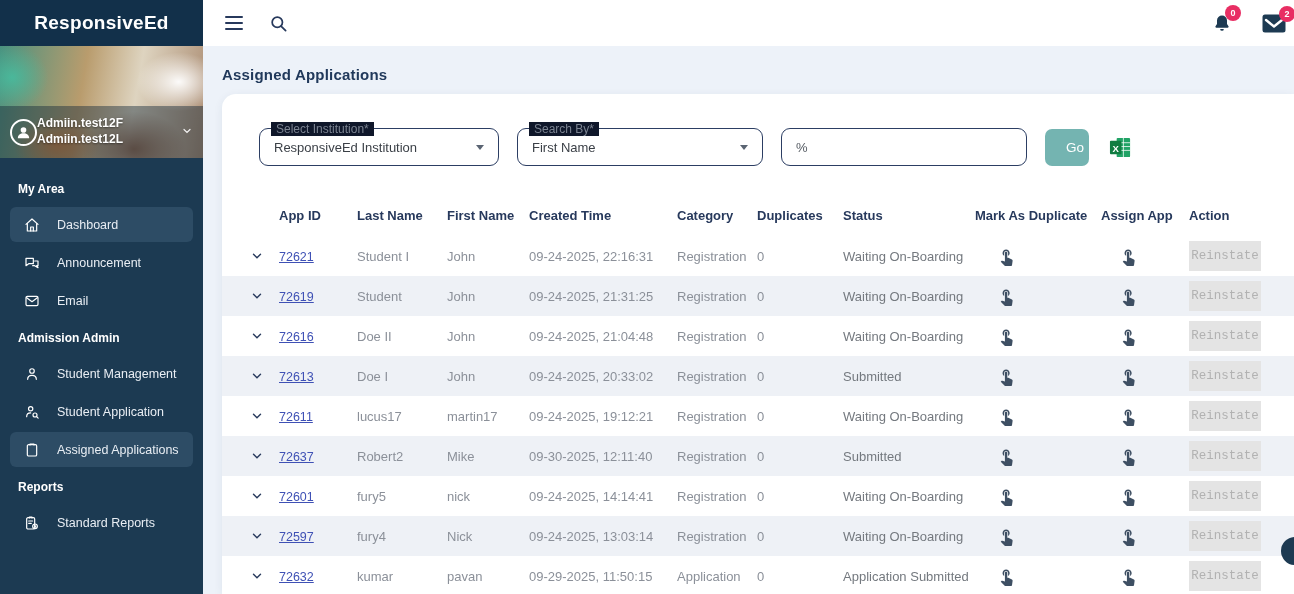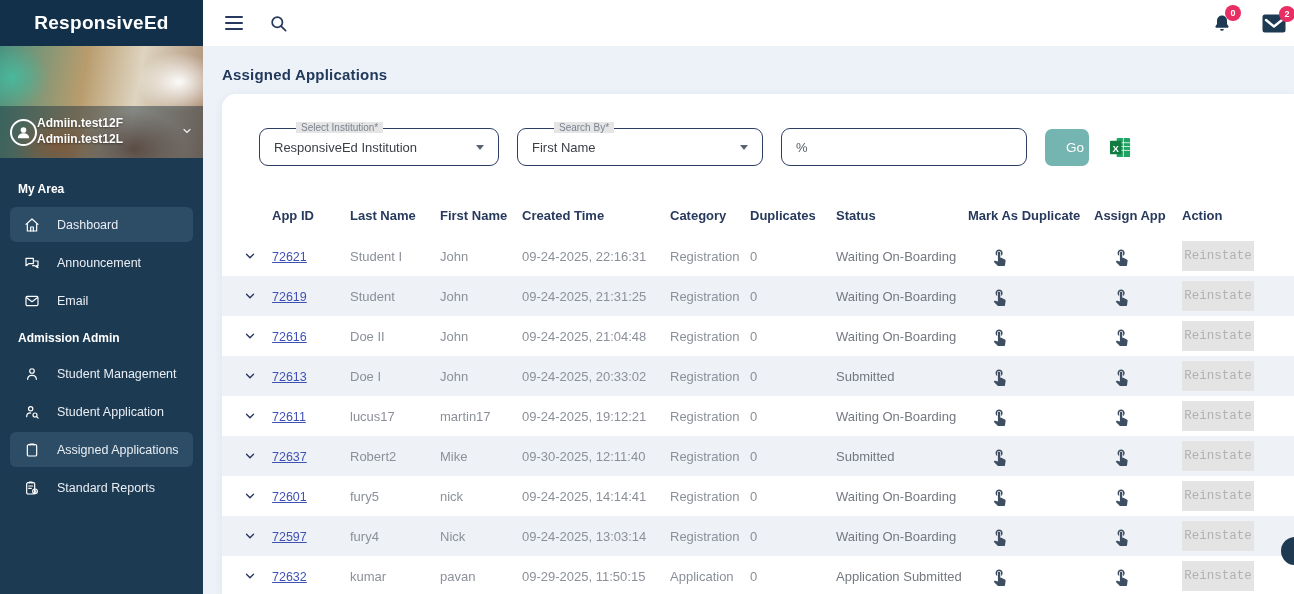--- a/index.html
+++ b/index.html
@@ -48,34 +48,34 @@
   
   .content { position:absolute; left:203px; top:46px; right:0; bottom:0; background:#edf2f9; }
   .page-title { padding:20px 0 0 19px; font-size:15px; font-weight:bold; color:#21395b; letter-spacing:.2px; }
   .card { position:absolute; left:19px; top:48px; right:0; bottom:0; background:#fff;
           border-radius:14px 0 0 0; box-shadow:0 2px 10px rgba(30,60,90,.07); padding:30px 0 0 24px; overflow:hidden; }
 
   
   .filter-row { display:flex; align-items:center; gap:18px; margin-left:13px; margin-top:4px; }
   .field { position:relative; height:38px; border:1.5px solid #2c3e63; border-radius:9px;
            display:flex; align-items:center; padding:0 14px; background:#fff; cursor:pointer; }
-  .field-label { position:absolute; top:-7px; left:11px; font-size:10px; color:#7b8391; background:#e5e5e5; padding:0 5px; white-space:nowrap;margin-left:25px; }
+  .field-label { position:absolute; top:-7px; left:11px; font-size:12px; color:#7b8391; background:#0f172a; padding:0 5px; white-space:nowrap; }
   .field-value { flex:1; font-size:13px; color:#3a3f46; }
   .dd-arrow { width:0; height:0; border-left:4.5px solid transparent; border-right:4.5px solid transparent;
               border-top:5.5px solid #5a6472; }
   .f-inst { width:240px; } .f-sby { width:246px;gap:8px; } .f-term { width:246px; cursor:text; }
   .f-term input { border:none; outline:none; width:100%; font-size:13px; color:#555b63; font-family:inherit; background:transparent; }
   .go-btn { width:44px; height:37px; background:#74b4b1; border:none; border-radius:7px; color:#fff;
             font-size:13.5px; font-family:inherit; cursor:pointer;padding-left:16px; }
   .excel-btn { display:flex; cursor:pointer; margin-left:2px; }
 
   
   .tbl { margin-top:28px; margin-left:-24px; }
   .tr { display:grid; grid-template-columns:44px 78px 90px 82px 148px 80px 86px 132px 126px 88px 94px;
-        align-items:center; height:40px; padding-left:6px; font-size:13px; color:#8b9099; }
+        align-items:center; height:40px; padding-left:13px; font-size:13px; color:#8b9099; }
   .tr.head { height:42px; font-size:13px; font-weight:bold; color:#27395c; }
   .tr.stripe { background:#eef1f6; }
   .cell { white-space:nowrap; overflow:hidden; text-overflow:ellipsis; padding-right:6px; }
   .expand-cell { display:flex; justify-content:center; cursor:pointer; }
   .appid-link { color:#3f51b5; font-size:12.5px; text-decoration:underline; cursor:pointer; }
   .status-cell { color:#74797f; }
   .icon-cell { padding-left:22px; display:flex; }
   .icon-cell.assign { padding-left:18px; }
   .tap-btn { cursor:pointer; display:flex; }
   .reinstate-btn { width:72px; height:30px; background:#e4e4e4; border:none; border-radius:0;
@@ -171,20 +171,21 @@
     <div class="nav-item active">
       <span class="nicon">
         <svg viewBox="0 0 24 24">
             <rect x="5" y="4" width="14" height="17" rx="2"></rect>
             <path d="M9 4.5V3h6v1.5"></path>
           </svg>
       </span>
       <span>Assigned Applications</span>
     </div>
 
+    <div class="section-label">Reports</div>
 
     <div class="nav-item">
       <span class="nicon">
         <svg viewBox="0 0 24 24">
             <rect x="4" y="4" width="12" height="17" rx="2"></rect>
             <path d="M8 4.5V3h4v1.5"></path>
             <path d="M7 9h6M7 12.5h4"></path>
             <circle cx="16.5" cy="17" r="3.5"></circle>
             <path d="M16.5 15.5V17l1.2 1"></path>
           </svg>

